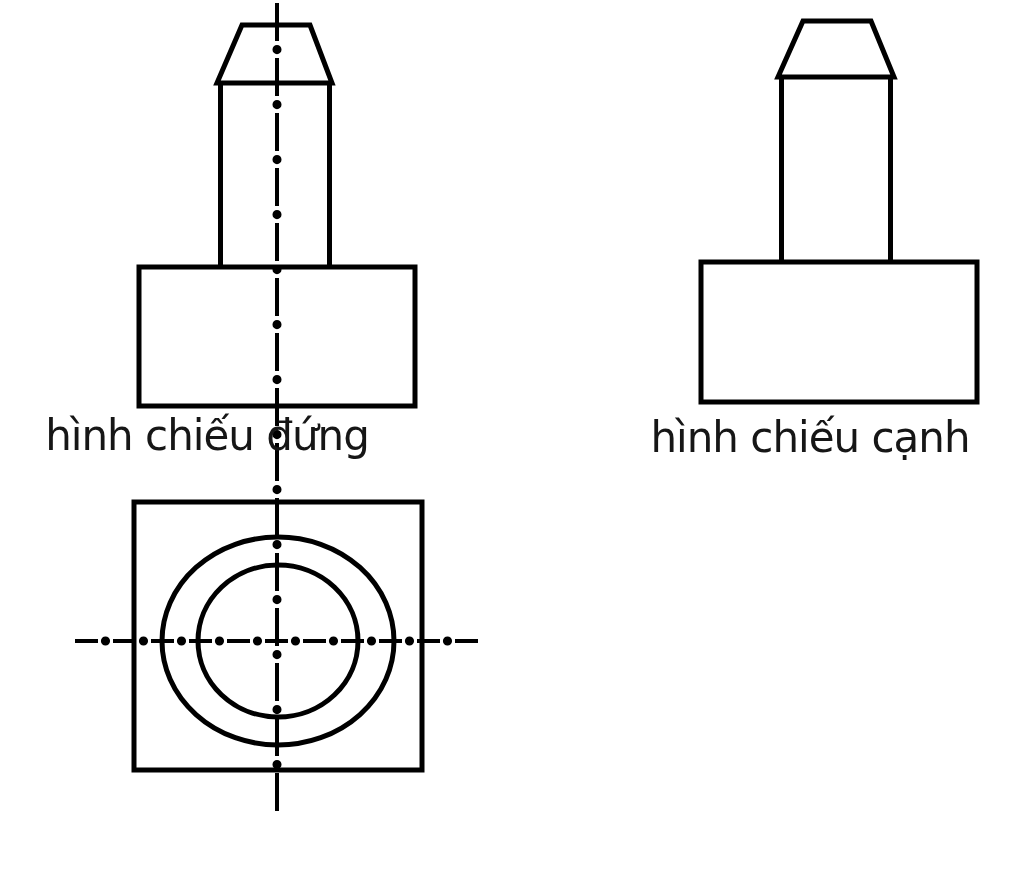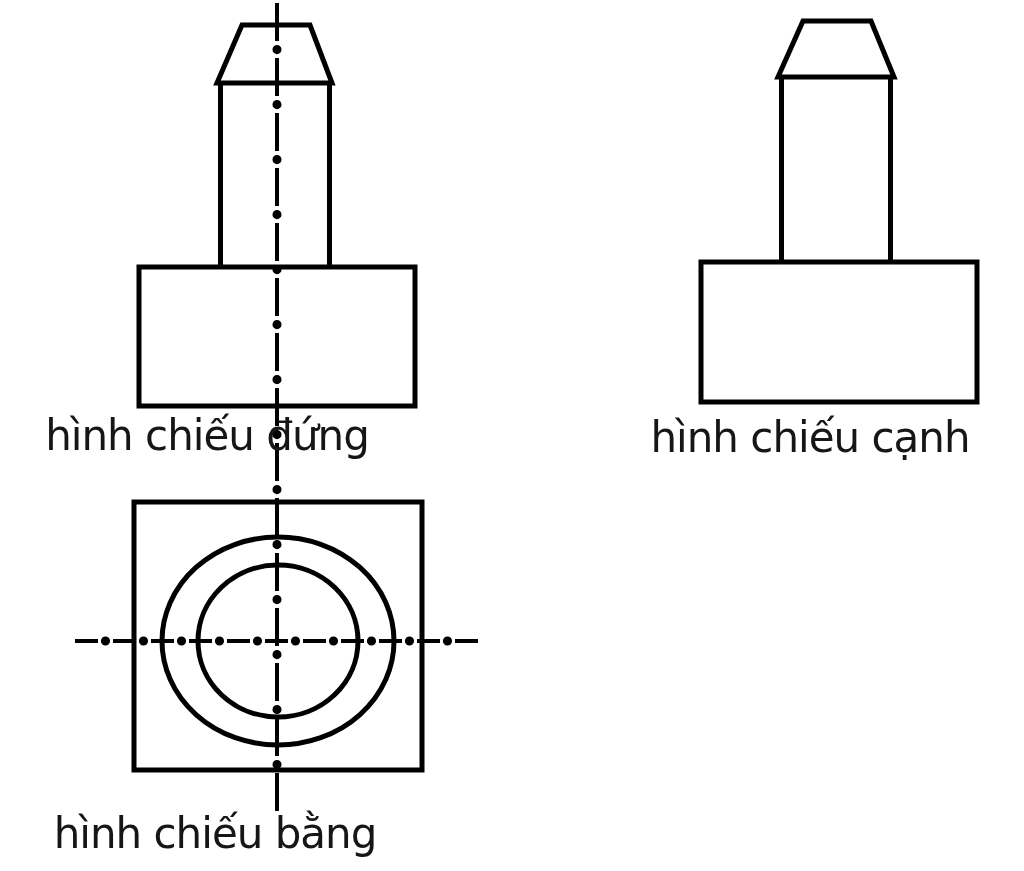--- a/index.html
+++ b/index.html
@@ -87,15 +87,14 @@
         <line class="centerline" x1="75" y1="641" x2="478" y2="641" stroke-dasharray="23 15"></line>
         <line class="centerdots" x1="75" y1="641" x2="478" y2="641" stroke-dasharray="0.15 37.85" stroke-dashoffset="7.6"></line>
       </g>
     </g>
   </svg>
 
   <div class="view-label" id="label-front">hình chiếu đứng</div>
 
   <div class="view-label" id="label-side">hình chiếu cạnh</div>
 
-  <div class="view-label" id="label-top">hình chiếu bằng</div>
 
 </div>
 
 </body></html>

